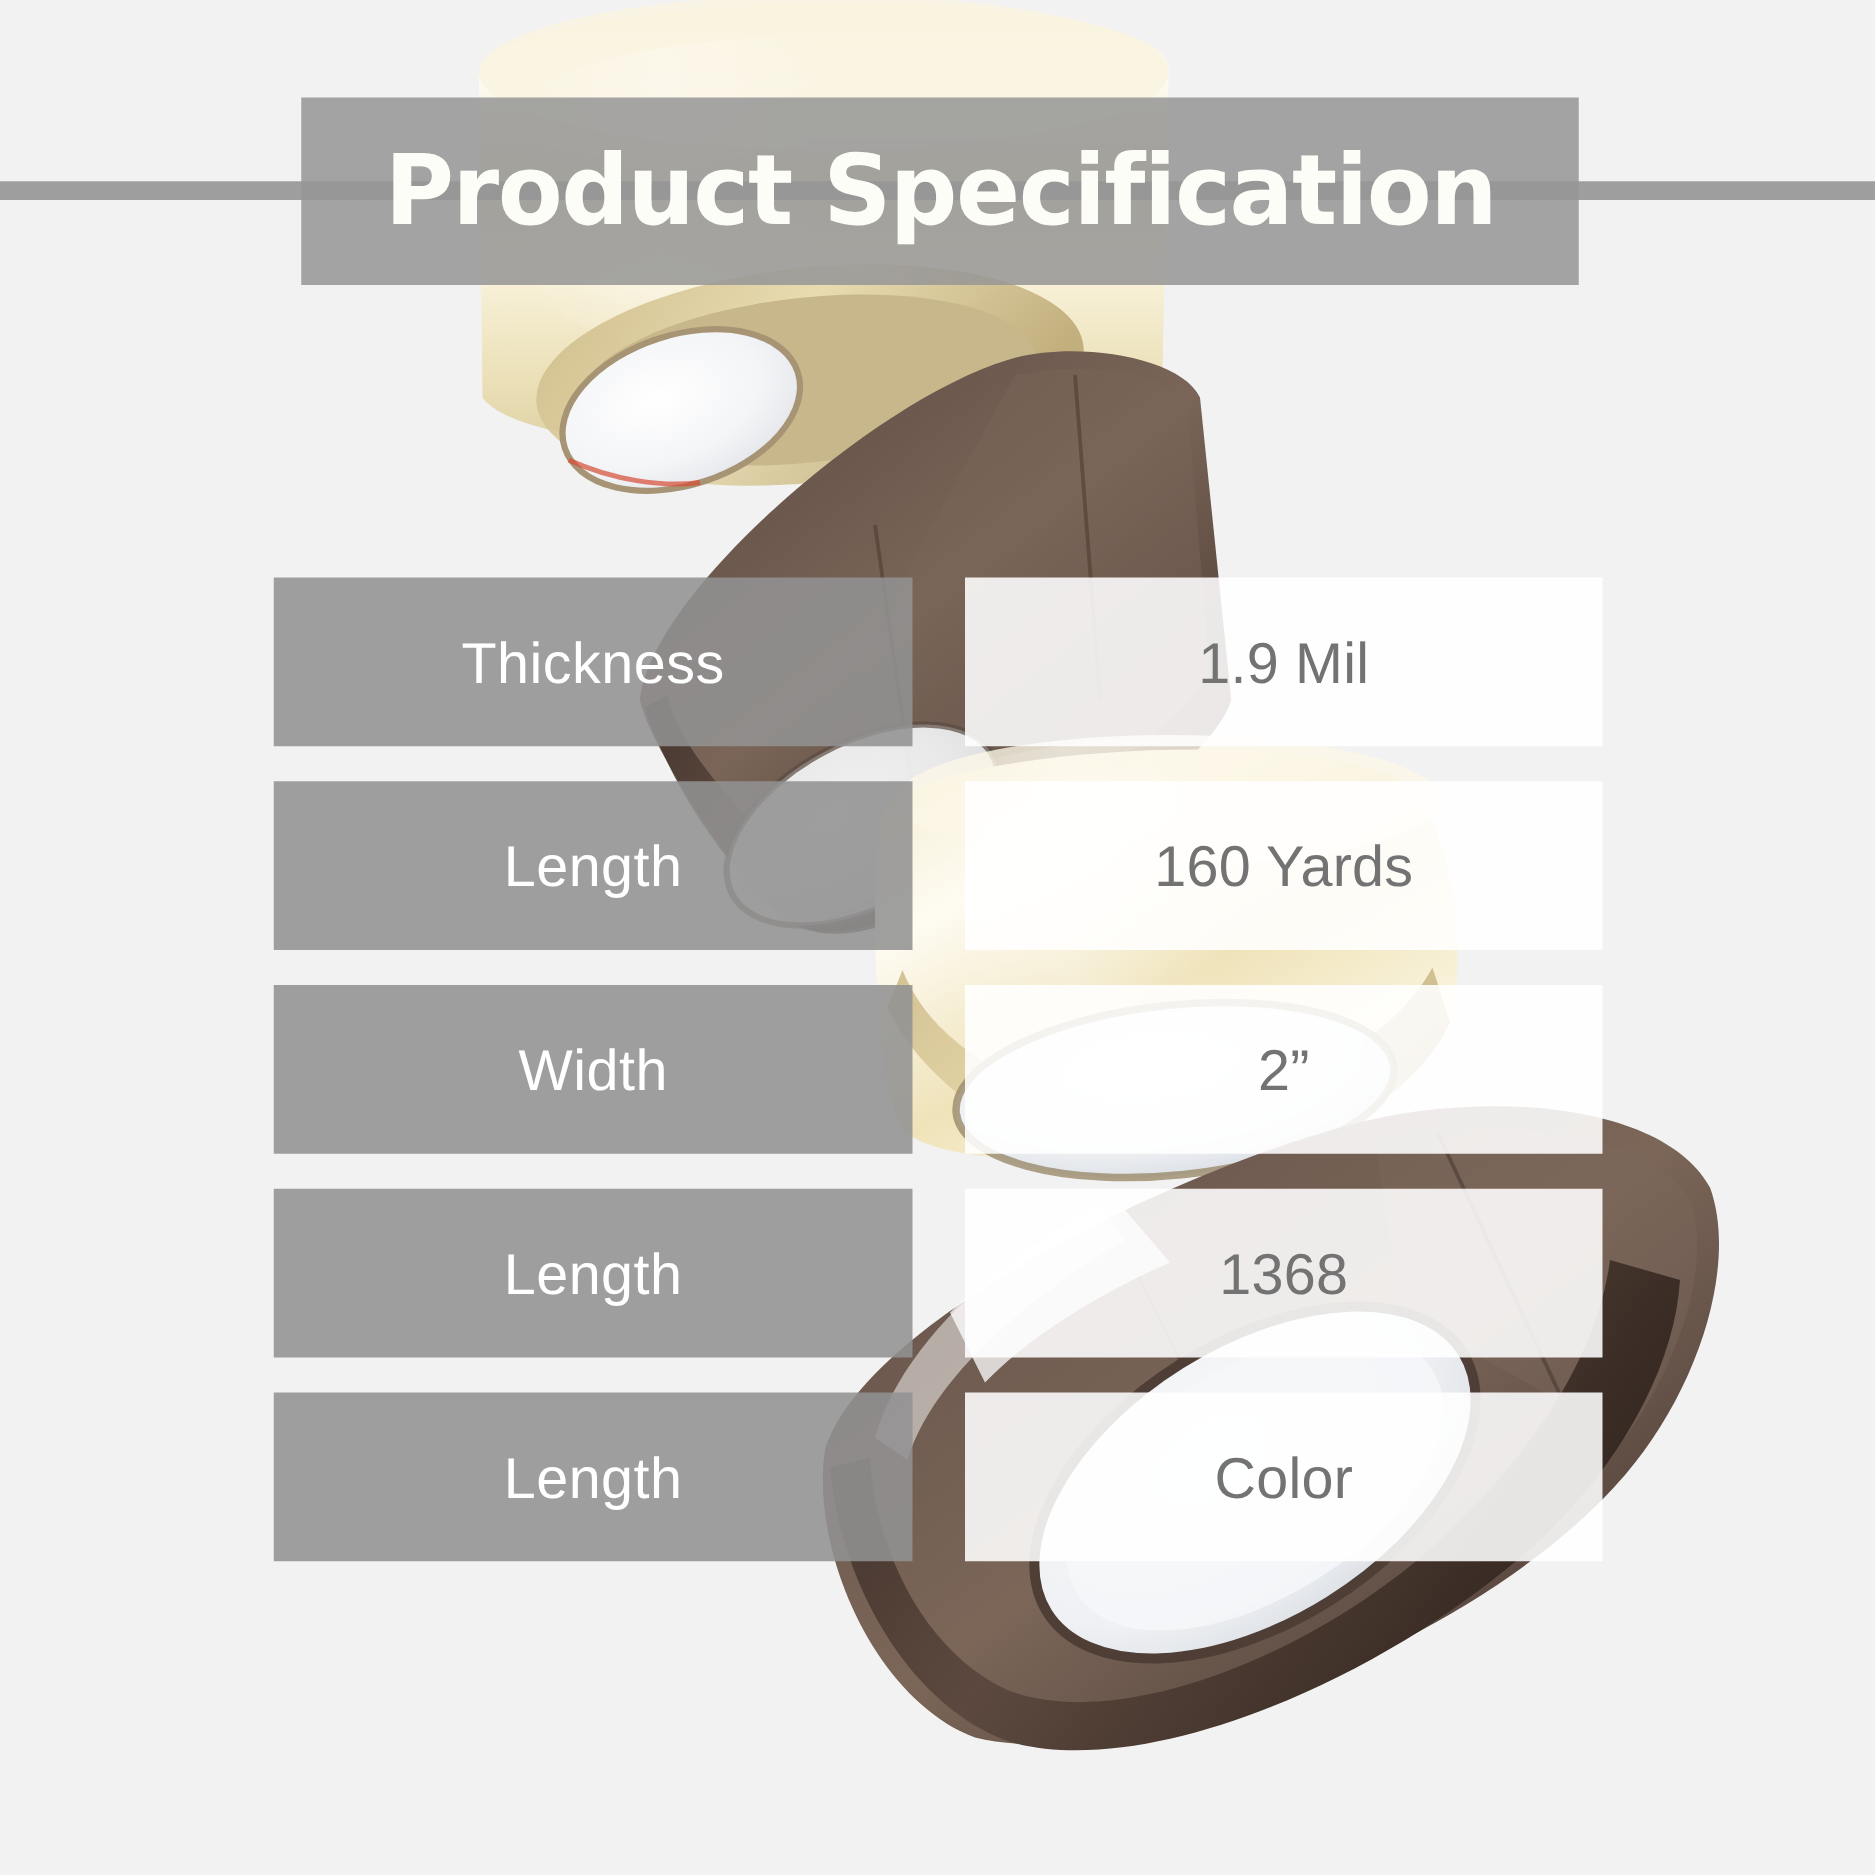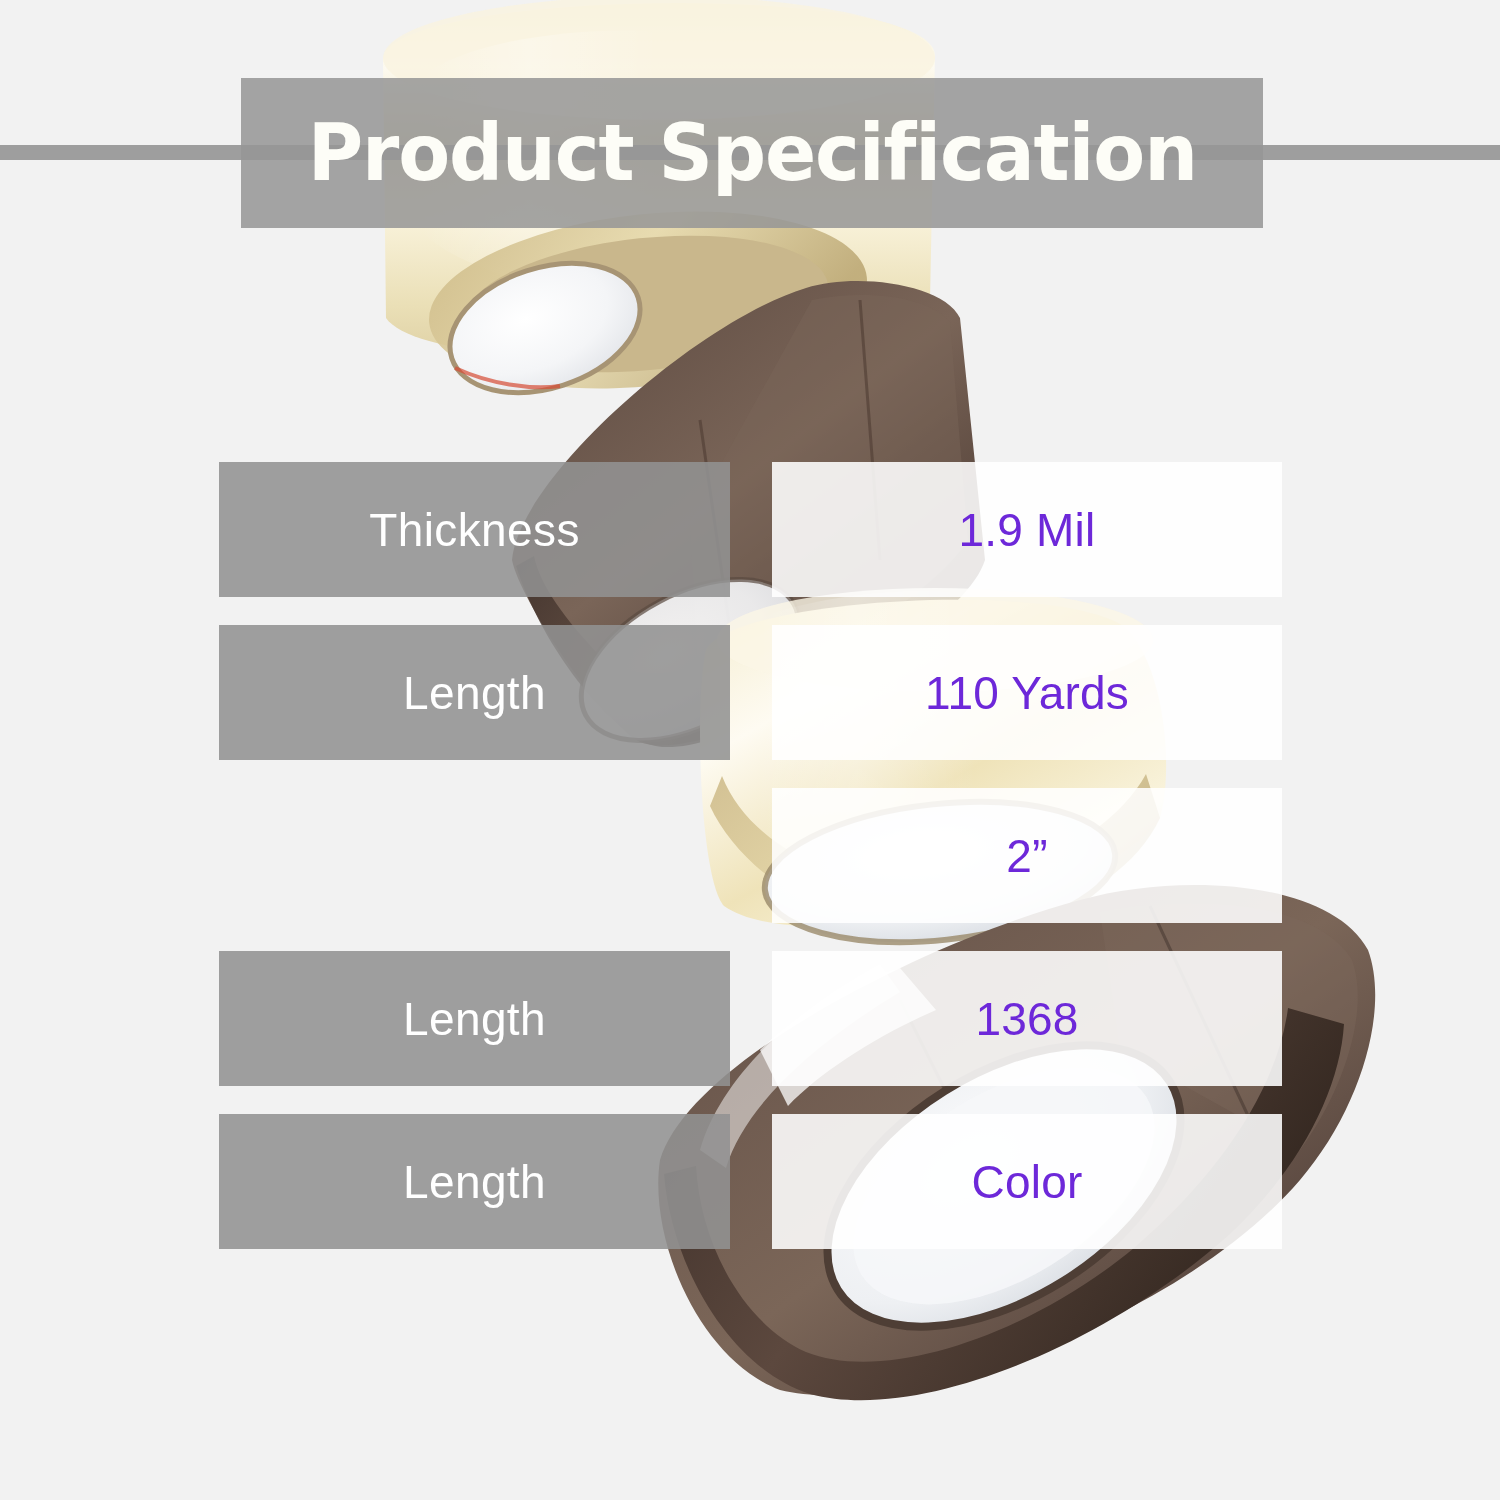--- a/index.html
+++ b/index.html
@@ -96,21 +96,21 @@
     left: 772px;
     top: 0;
     width: 510px;
     height: 135px;
     background: rgba(255,255,255,0.88);
     display: flex;
     align-items: center;
     justify-content: center;
   }
   .spec-value span {
-    color: #6d28d9;
+    color: #737373;
     font-size: 46px;
     font-weight: 400;
     letter-spacing: 0.2px;
     white-space: nowrap;
   }
 </style>
 </head>
 <body>
 
 <div id="canvas">
@@ -261,25 +261,28 @@
       <div class="spec-value">
         <span>1.9 Mil</span>
       </div>
     </div>
 
     <div class="spec-row">
       <div class="spec-label">
         <span>Length</span>
       </div>
       <div class="spec-value">
-        <span>110 Yards</span>
-      </div>
-    </div>
-
-    <div class="spec-row">
+        <span>160 Yards</span>
+      </div>
+    </div>
+
+    <div class="spec-row">
+      <div class="spec-label">
+        <span>Width</span>
+      </div>
       <div class="spec-value">
         <span>2”</span>
       </div>
     </div>
 
     <div class="spec-row">
       <div class="spec-label">
         <span>Length</span>
       </div>
       <div class="spec-value">

